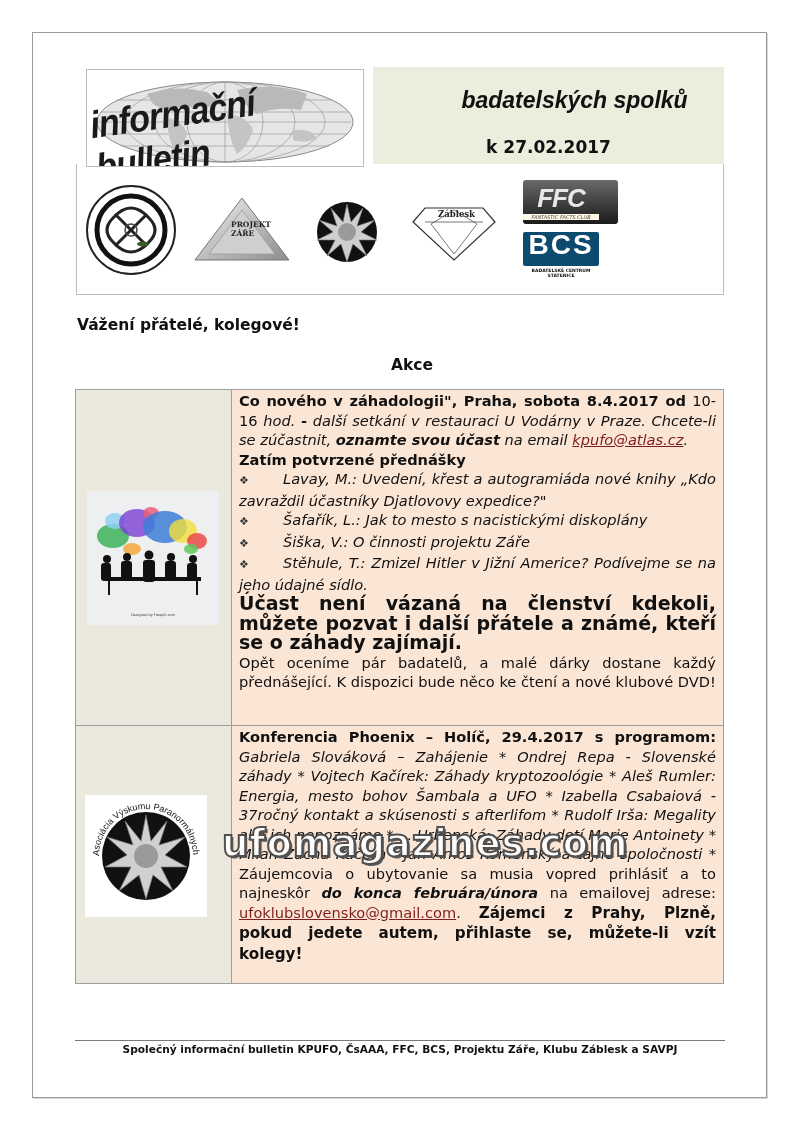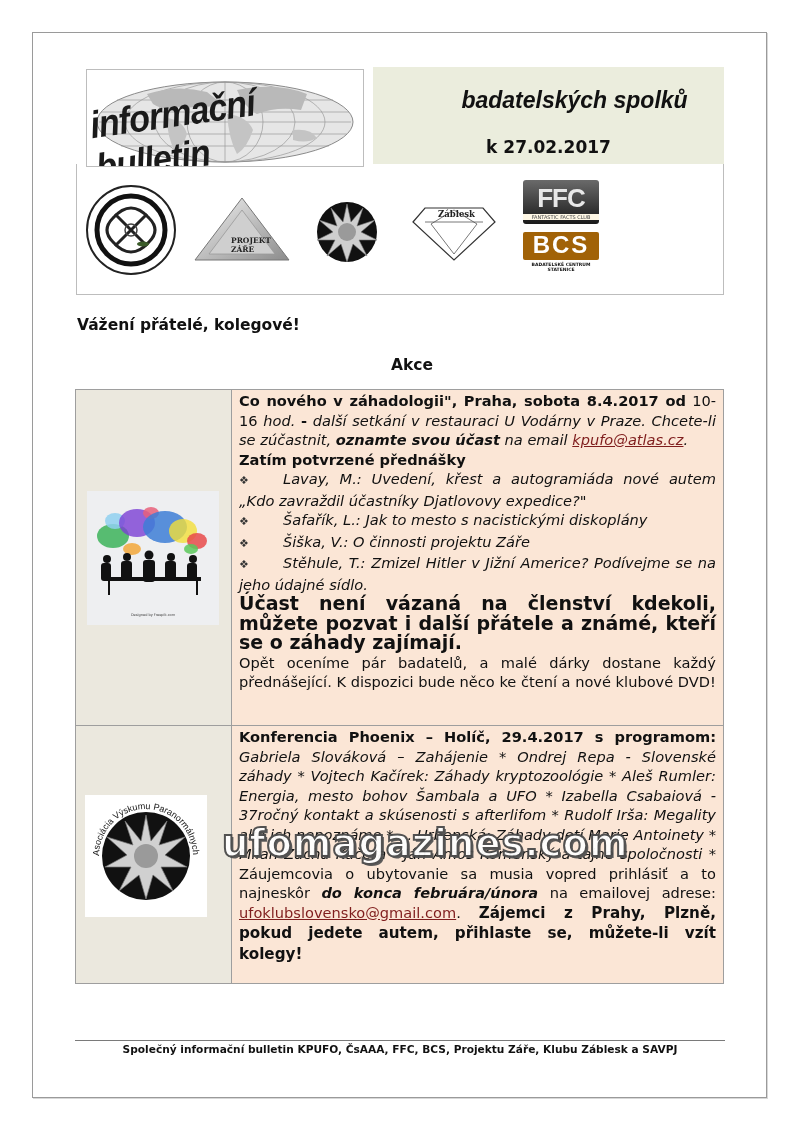--- a/index.html
+++ b/index.html
@@ -109,21 +109,21 @@
       <svg width="98" height="70" viewBox="0 0 98 70">
         <defs>
           <linearGradient id="pz" x1="0" y1="0" x2="1" y2="1">
             <stop offset="0" stop-color="#f2f2f2"></stop>
               <stop offset="1" stop-color="#8c8c8c"></stop>
           </linearGradient>
         </defs>
         <polygon points="49,4 96,66 2,66" fill="url(#pz)" stroke="#777" stroke-width="1"></polygon>
         <polygon points="49,16 82,60 16,60" fill="#cfcfcf" stroke="#999" stroke-width="0.8"></polygon>
       </svg>
-      <span style="position:absolute;left:18px;top:42px;font-family:'DejaVu Serif',serif;font-weight:bold;font-size:7.5px;color:#222;padding-left:20px;">PROJEKT ZÁŘE</span>
+      <span style="position:absolute;left:18px;top:26px;font-family:'DejaVu Serif',serif;font-weight:bold;font-size:7.5px;color:#222;padding-left:20px;">PROJEKT ZÁŘE</span>
     </div>
 
     <div class="logo" style="left:224px;top:20px;width:92px;height:92px;">
       <svg width="92" height="92" viewBox="0 0 92 92">
         <circle cx="46" cy="48" r="30" fill="#111"></circle>
         <polygon points="46,20 50,38 62,24 56,42 74,36 60,48 76,56 58,56 66,72 52,60 46,78 40,60 26,72 34,56 16,56 32,48 18,36 36,42 30,24 42,38" fill="#cfcfcf" stroke="#777" stroke-width="0.6"></polygon>
         <circle cx="46" cy="48" r="9" fill="#9a9a9a"></circle>
       </svg>
       
     </div>
@@ -131,26 +131,26 @@
     <div class="logo" style="left:334px;top:38px;width:86px;height:60px;">
       <svg width="86" height="60" viewBox="0 0 86 60">
         <polygon points="2,20 14,6 72,6 84,20 43,58" fill="#fff" stroke="#333" stroke-width="1.2"></polygon>
         <polygon points="20,22 43,8 66,22 43,52" fill="none" stroke="#555" stroke-width="0.8"></polygon>
         <line x1="14" y1="20" x2="72" y2="20" stroke="#555" stroke-width="0.8"></line>
       </svg>
       <span style="position:absolute;left:27px;top:7px;font-family:'DejaVu Serif',serif;font-size:8.5px;font-weight:bold;color:#222;">Záblesk</span>
     </div>
 
     <div class="logo" style="left:446px;top:16px;width:76px;height:98px;">
-      <div style="position:absolute;left:0;top:0;width:76px;height:44px;background:linear-gradient(#6a6a6a,#1a1a1a);border-radius:3px;">
+      <div style="position:absolute;left:0;top:0;width:95px;height:44px;background:linear-gradient(#6a6a6a,#1a1a1a);border-radius:3px;font-style:italic;">
         <span style="position:absolute;left:0;width:76px;top:3px;text-align:center;font-family:'Liberation Sans',sans-serif;font-weight:bold;font-size:26px;color:#e8e8e8;letter-spacing:-1px;">FFC</span>
         <span style="position:absolute;left:0;width:76px;top:34px;text-align:center;font-size:5px;color:#d0d0d0;background:#fff8e6;color:#444;">FANTASTIC FACTS CLUB</span>
       </div>
       <div style="position:absolute;left:0;top:52px;width:76px;height:36px;">
-        <span style="display:block;width:76px;height:28px;background:#a16207;color:#fff;text-align:center;font-family:'Liberation Sans',sans-serif;font-weight:bold;font-size:24px;line-height:26px;letter-spacing:2px;border-radius:2px;">BCS</span>
+        <span style="display:block;width:76px;height:34px;background:#0c4a6e;color:#fff;text-align:center;font-family:'Liberation Sans',sans-serif;font-weight:bold;font-size:28px;line-height:26px;letter-spacing:2px;border-radius:2px;">BCS</span>
         <span style="display:block;width:76px;text-align:center;font-size:4.5px;font-weight:bold;color:#111;margin-top:2px;">BADATELSKÉ CENTRUM STATENICE</span>
       </div>
     </div>
 
   </div>
 </div>
 
 <div class="greeting">Vážení přátelé, kolegové!</div>
 <div class="section-title"><span>Akce</span></div>
 
@@ -186,21 +186,21 @@
               <line x1="110" y1="90" x2="110" y2="104" stroke="#111" stroke-width="2"></line>
             </g>
           </svg>
           <span style="position:absolute;left:0;width:132px;top:122px;text-align:center;font-size:3.5px;color:#444;">Designed by Freepik.com</span>
         </div>
       </div>
     </td>
     <td class="text-cell">
       <span class="para just"><span class="b">Co nového v záhadologii", Praha, sobota 8.4.2017 od</span><span> 10-16 </span><span class="i">hod. </span><span class="b">-</span><span class="i"> další setkání v restauraci U Vodárny v Praze. Chcete-li se zúčastnit, </span><span class="b i">oznamte svou účast</span><span class="i"> na email </span><a class="link i" href="#">kpufo@atlas.cz</a><span class="i">.</span></span>
       <span class="para b">Zatím potvrzené přednášky</span>
-      <span class="bullet just"><span class="mark">❖</span><span>Lavay, M.: Uvedení, křest a autogramiáda nové autem „Kdo zavraždil účastníky Djatlovovy expedice?"</span></span>
+      <span class="bullet just"><span class="mark">❖</span><span>Lavay, M.: Uvedení, křest a autogramiáda nové knihy „Kdo zavraždil účastníky Djatlovovy expedice?"</span></span>
       <span class="bullet"><span class="mark">❖</span><span>Šafařík, L.: Jak to mesto s nacistickými diskoplány</span></span>
       <span class="bullet"><span class="mark">❖</span><span>Šiška, V.: O činnosti projektu Záře</span></span>
       <span class="bullet just"><span class="mark">❖</span><span>Stěhule, T.: Zmizel Hitler v Jižní Americe? Podívejme se na jeho údajné sídlo.</span></span>
       <span class="para b just" style="font-size:19px;">Účast není vázaná na členství kdekoli, můžete pozvat i další přátele a známé, kteří se o záhady zajímají.</span>
       <span class="para just">Opět oceníme pár badatelů, a malé dárky dostane každý přednášející. K dispozici bude něco ke čtení a nové klubové DVD!</span>
     </td>
   </tr>
   <tr class="row2">
     <td class="img-cell">
       <div class="cell-img-wrap" style="height:255px;">

